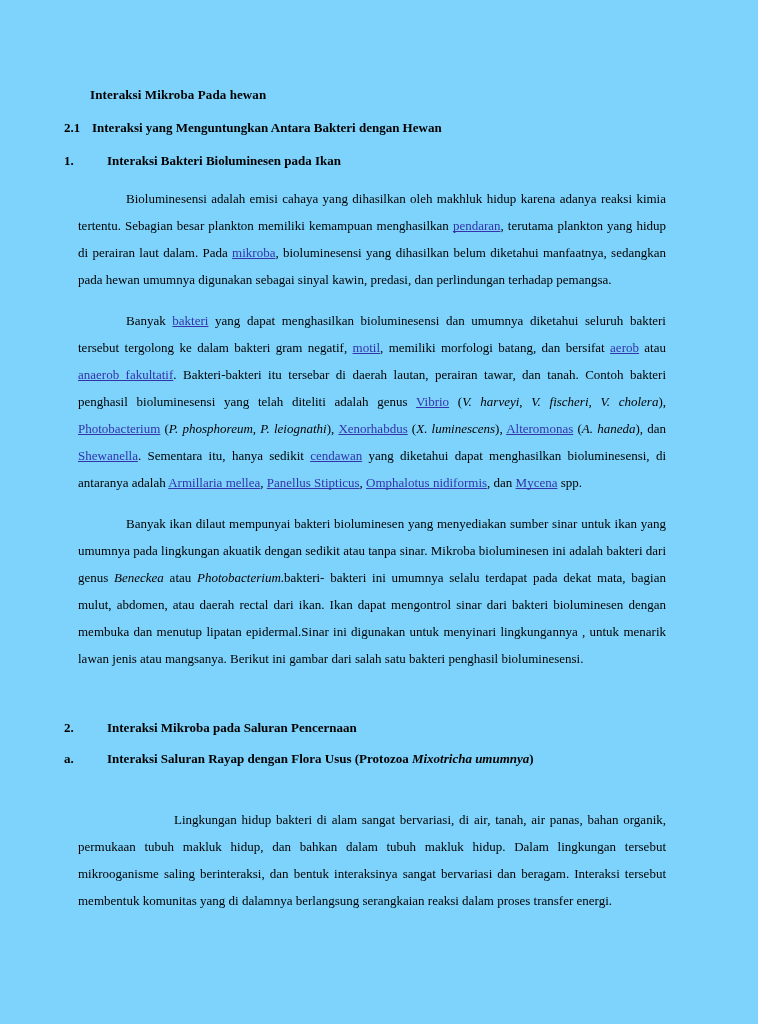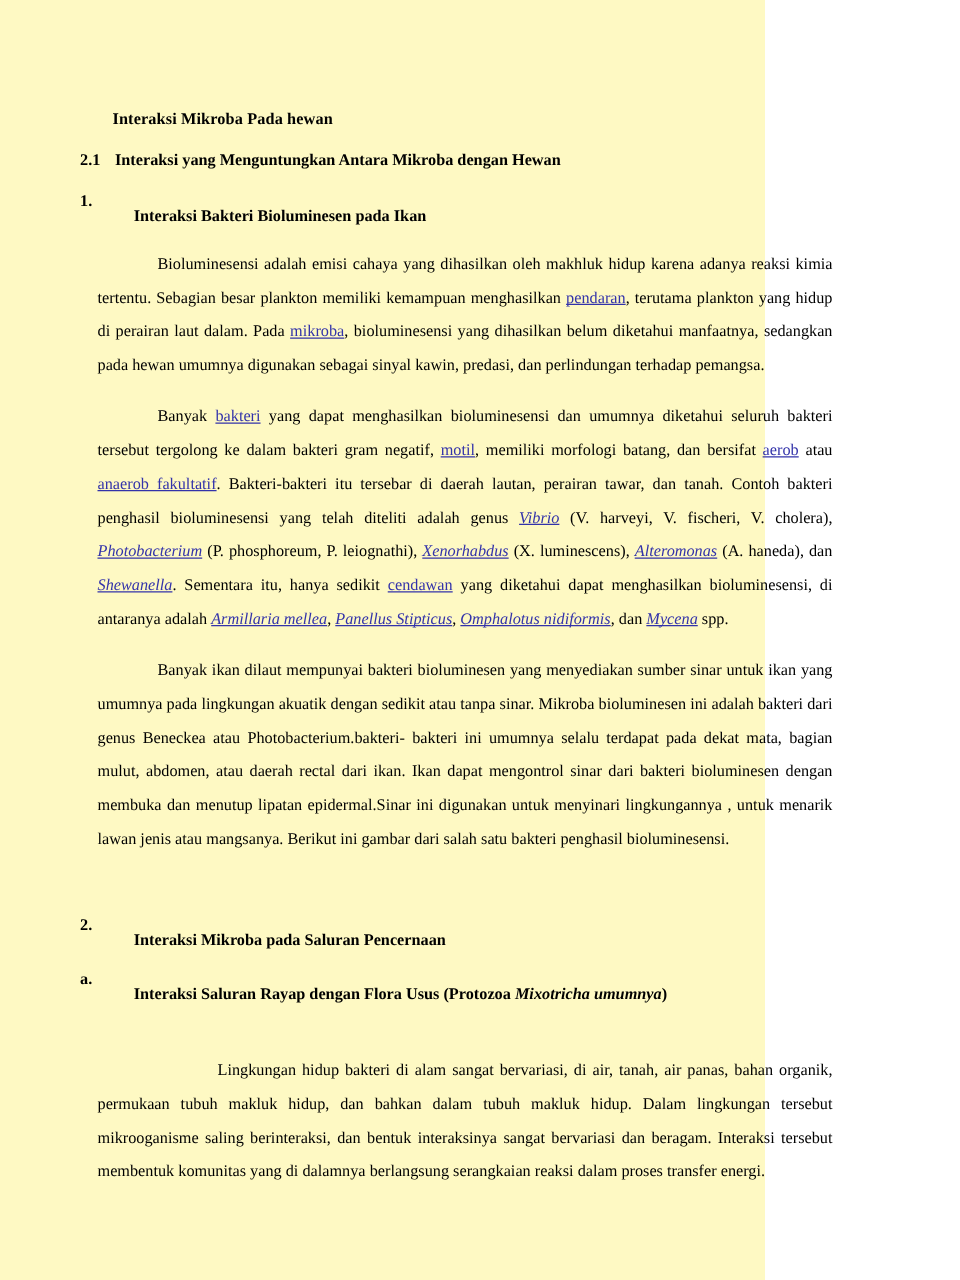--- a/index.html
+++ b/index.html
@@ -9,23 +9,23 @@
   }
   body {
     width: 768px;
     height: 1024px;
     font-family: "Liberation Serif", "DejaVu Serif", serif;
     color: #000000;
     -webkit-font-smoothing: antialiased;
   }
   .page {
     position: relative;
-    width: 612px;
+    width: 758px;
     height: 1024px;
-    background: #fef9c3;
+    background: #7dd3fc;
     box-sizing: border-box;
     padding: 88px 88px 40px 64px;
   }
   .doc-body {
     width: 616px;
   }
 
   
   .title-line {
     font-weight: bold;
@@ -49,21 +49,21 @@
     font-weight: bold;
     font-size: 13.0px;
     line-height: 1.0;
     margin: 0 0 18px 0;
     display: flex;
   }
   .heading-3 .num {
     width: 43px;
     flex: 0 0 43px;
   }
-  .heading-3 .htext { flex: 1 1 auto; margin-top: 12px; }
+  .heading-3 .htext { flex: 1 1 auto; }
   .heading-2 .htext { flex: 1 1 auto; }
 
   
   p.para {
     font-size: 13.0px;
     line-height: 27.0px;
     text-align: justify;
     text-justify: inter-word;
     margin: 14px;
     text-indent: 48px;
@@ -73,35 +73,35 @@
   p.para + p.para { margin-top: 0px; }
   .spacer-lg { height: 35px; }
   .spacer-sm { height: 9px; }
 
   
   a.link, span.link {
     color: #3333aa;
     text-decoration: underline;
     text-decoration-skip-ink: none;
   }
-  span.ital { }
+  span.ital { font-style: italic; }
   span.bi { font-style: italic; font-weight: bold; }
-  a.link.ital { font-style: italic; }
+  a.link.ital { }
 </style>
 </head>
 <body>
 
 <div class="page">
   <div class="doc-body">
 
     <div class="title-line">Interaksi Mikroba Pada hewan</div>
 
     <div class="heading-2">
       <span class="num">2.1</span>
-      <span class="htext">Interaksi yang Menguntungkan Antara Mikroba dengan Hewan</span>
+      <span class="htext">Interaksi yang Menguntungkan Antara Bakteri dengan Hewan</span>
     </div>
 
     <div class="heading-3">
       <span class="num">1.</span>
       <span class="htext">Interaksi Bakteri Bioluminesen pada Ikan</span>
     </div>
 
     <p class="para"><span>Bioluminesensi adalah emisi cahaya yang dihasilkan oleh makhluk hidup karena adanya reaksi kimia tertentu. Sebagian besar plankton memiliki kemampuan menghasilkan </span><a class="link" href="#">pendaran</a><span>, terutama plankton yang hidup di perairan laut dalam. Pada </span><a class="link" href="#">mikroba</a><span>, bioluminesensi yang dihasilkan belum diketahui manfaatnya, sedangkan pada hewan umumnya digunakan sebagai sinyal kawin, predasi, dan perlindungan terhadap pemangsa.</span></p>
 
     <p class="para"><span>Banyak </span><a class="link" href="#">bakteri</a><span> yang dapat menghasilkan bioluminesensi dan umumnya diketahui seluruh bakteri tersebut tergolong ke dalam bakteri gram negatif, </span><a class="link" href="#">motil</a><span>, memiliki morfologi batang, dan bersifat </span><a class="link" href="#">aerob</a><span> atau </span><a class="link" href="#">anaerob fakultatif</a><span>. Bakteri-bakteri itu tersebar di daerah lautan, perairan tawar, dan tanah. Contoh bakteri penghasil bioluminesensi yang telah diteliti adalah genus </span><a class="link ital" href="#">Vibrio</a><span> (</span><span class="ital">V. harveyi, V. fischeri, V. cholera</span><span>), </span><a class="link ital" href="#">Photobacterium</a><span> (</span><span class="ital">P. phosphoreum, P. leiognathi</span><span>), </span><a class="link ital" href="#">Xenorhabdus</a><span> (</span><span class="ital">X. luminescens</span><span>), </span><a class="link ital" href="#">Alteromonas</a><span> (</span><span class="ital">A. haneda</span><span>), dan </span><a class="link ital" href="#">Shewanella</a><span>. Sementara itu, hanya sedikit </span><a class="link" href="#">cendawan</a><span> yang diketahui dapat menghasilkan bioluminesensi, di antaranya adalah </span><a class="link ital" href="#">Armillaria mellea</a><span>, </span><a class="link ital" href="#">Panellus Stipticus</a><span>, </span><a class="link ital" href="#">Omphalotus nidiformis</a><span>, dan </span><a class="link ital" href="#">Mycena</a><span> spp.</span></p>

